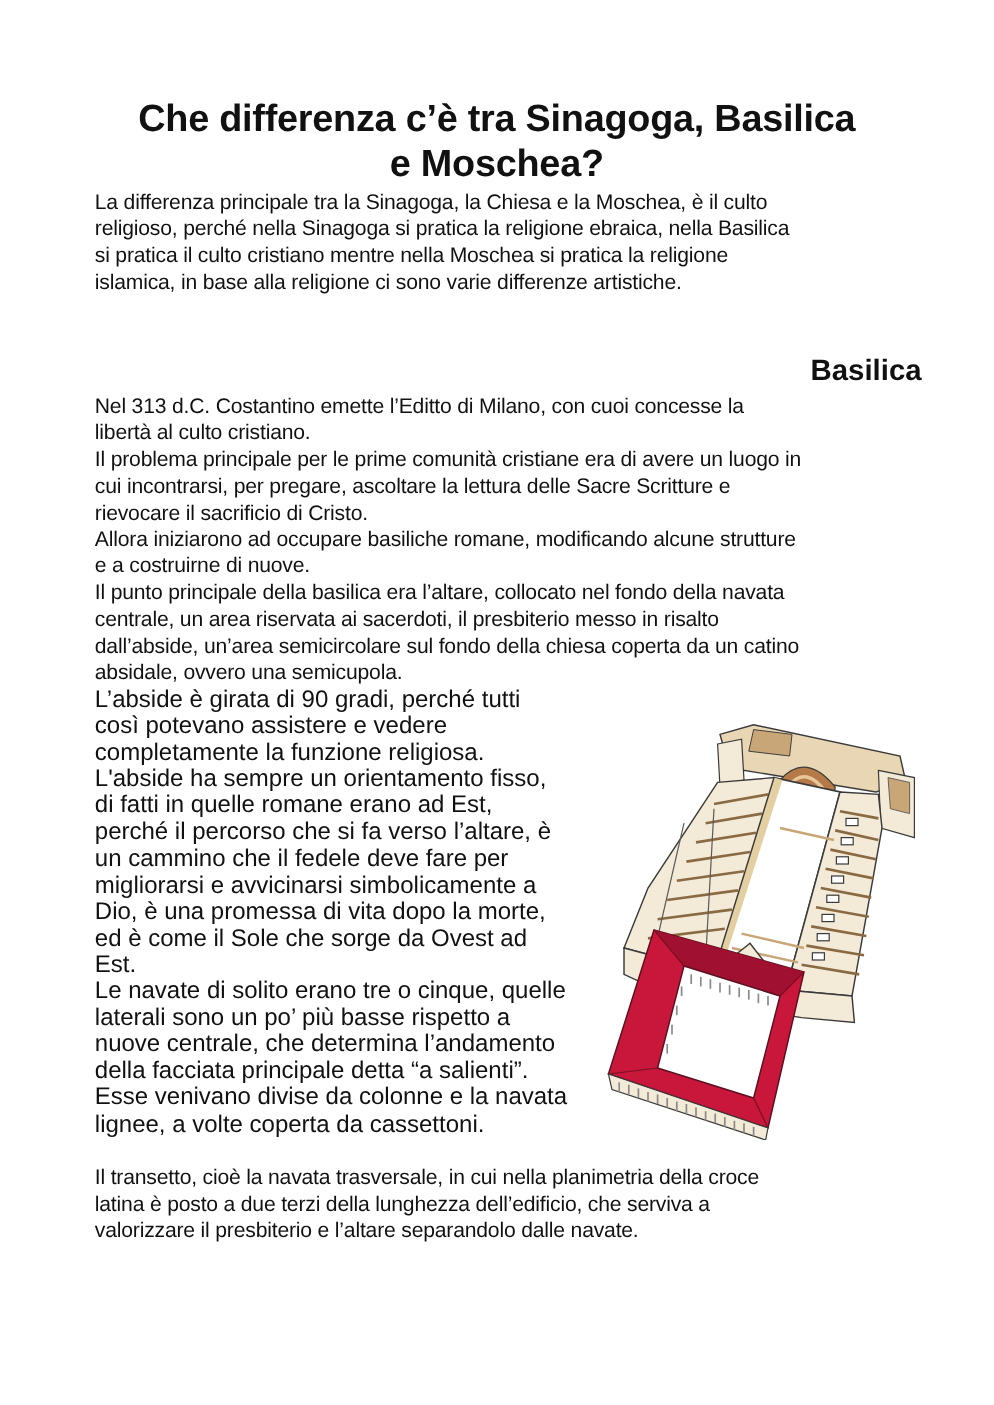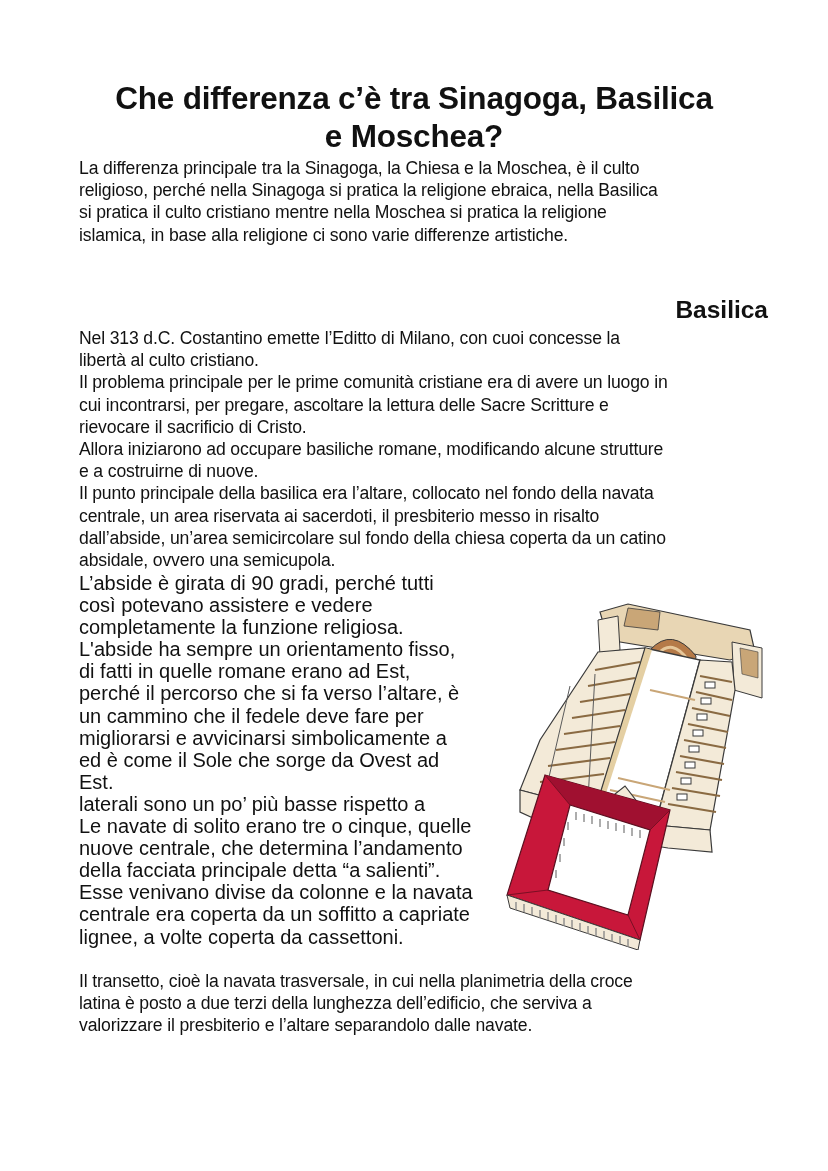--- a/index.html
+++ b/index.html
@@ -61,28 +61,28 @@
 
   <p class="para narrow" style="top:572px;">
     <span class="line">L’abside è girata di 90 gradi, perché tutti</span>
     <span class="line">così potevano assistere e vedere</span>
     <span class="line">completamente la funzione religiosa.</span>
     <span class="line">L'abside ha sempre un orientamento fisso,</span>
     <span class="line">di fatti in quelle romane erano ad Est,</span>
     <span class="line">perché il percorso che si fa verso l’altare, è</span>
     <span class="line">un cammino che il fedele deve fare per</span>
     <span class="line">migliorarsi e avvicinarsi simbolicamente a</span>
+    <span class="line">Dio, è una promessa di vita dopo la morte,</span>
     <span class="line">ed è come il Sole che sorge da Ovest ad</span>
     <span class="line">Est.</span>
+    <span class="line">Le navate di solito erano tre o cinque, quelle</span>
     <span class="line">laterali sono un po’ più basse rispetto a</span>
-    <span class="line">Le navate di solito erano tre o cinque, quelle</span>
     <span class="line">nuove centrale, che determina l’andamento</span>
     <span class="line">della facciata principale detta “a salienti”.</span>
     <span class="line">Esse venivano divise da colonne e la navata</span>
-    <span class="line">centrale era coperta da un soffitto a capriate</span>
     <span class="line">lignee, a volte coperta da cassettoni.</span>
   </p>
 
   <p class="para full" style="top:970px;">
     <span class="line">Il transetto, cioè la navata trasversale, in cui nella planimetria della croce</span>
     <span class="line">latina è posto a due terzi della lunghezza dell’edificio, che serviva a</span>
     <span class="line">valorizzare il presbiterio e l’altare separandolo dalle navate.</span>
   </p>
 
   <div class="figure">

